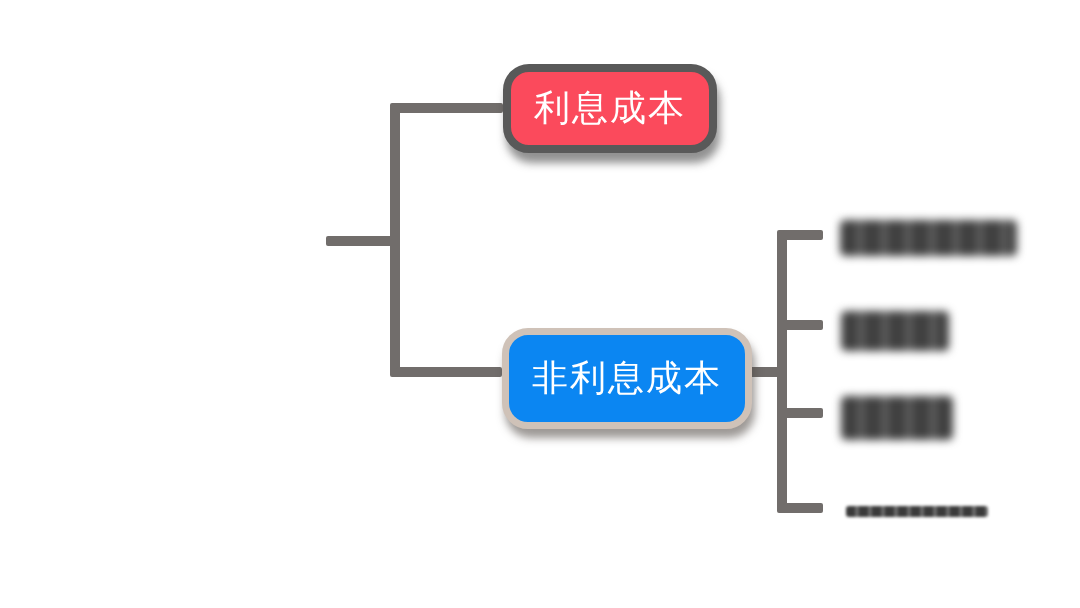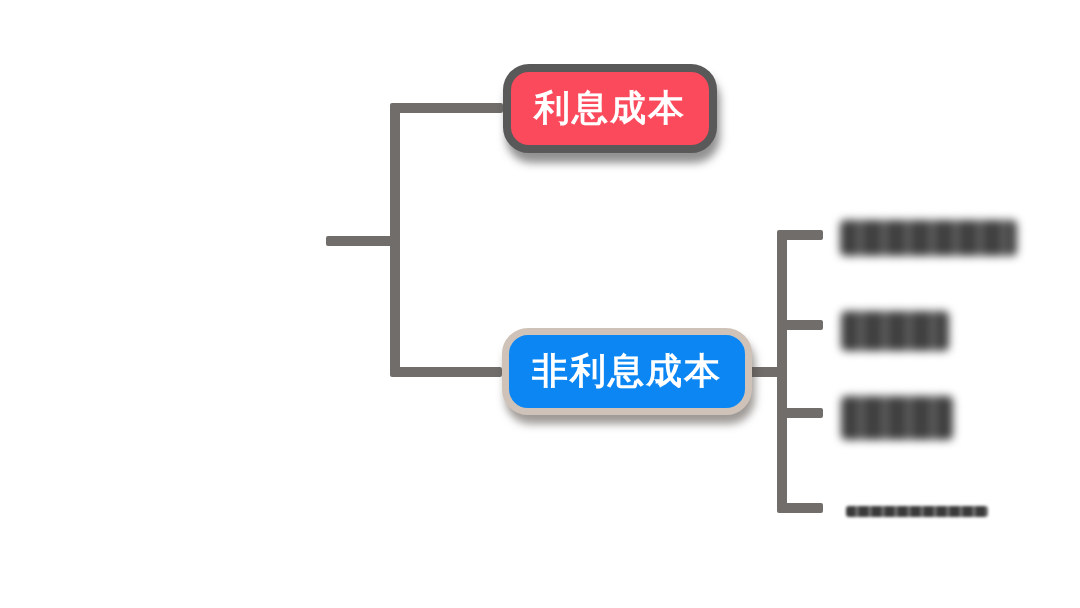--- a/index.html
+++ b/index.html
@@ -37,21 +37,21 @@
   #edge-branch-4 { left: 783px; top: 503px; width: 40px; }
 
   
   .node {
     position: absolute;
     display: flex;
     align-items: center;
     justify-content: center;
     box-sizing: border-box;
     color: #ffffff;
-    font-weight: bold;
+    font-weight: normal;
     letter-spacing: 2px;
     cursor: default;
     white-space: nowrap;
   }
   .node-root {
     left: 35px; top: 188px;
     width: 295px; height: 107px;
     background: #5a73e1;
     border: 8px solid #c9bbb0;
     border-radius: 30px;
@@ -62,21 +62,21 @@
     left: 503px; top: 64px;
     width: 214px; height: 89px;
     background: #fb4a5c;
     border: 8px solid #595959;
     border-radius: 26px;
     font-size: 36px;
     box-shadow: 3px 10px 8px rgba(55,55,55,0.55);
   }
   .node-noninterest {
     left: 502px; top: 328px;
-    width: 250px; height: 87px;
+    width: 250px; height: 101px;
     background: #0b86f2;
     border: 7px solid #cfc2b8;
     border-radius: 26px;
     font-size: 36px;
     box-shadow: 3px 9px 8px rgba(76,70,64,0.55);
   }
 
   
   .redacted {
     position: absolute;

